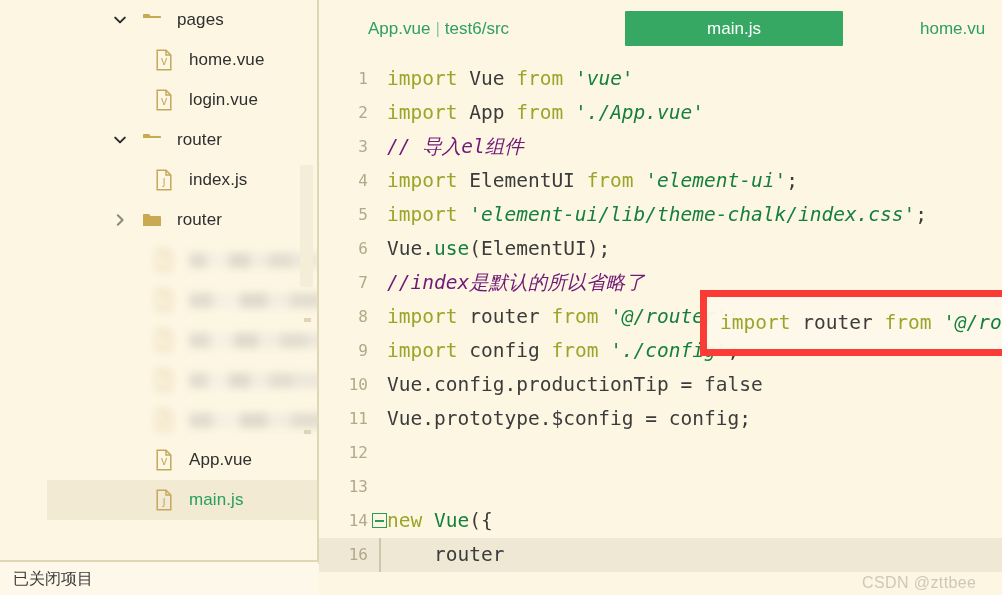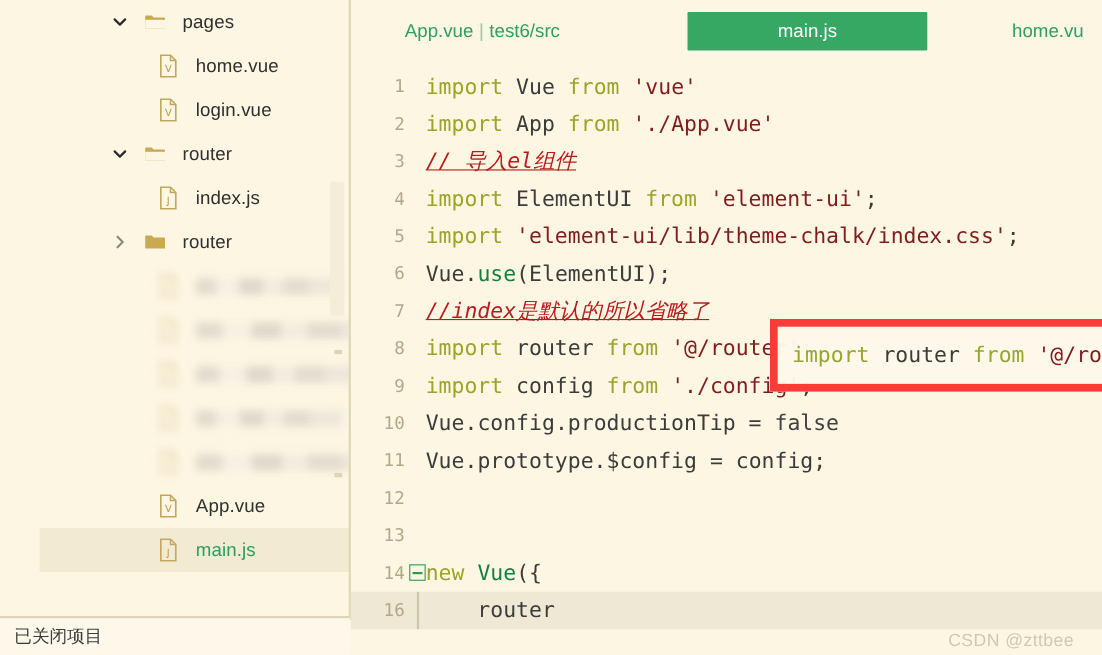--- a/index.html
+++ b/index.html
@@ -8,21 +8,21 @@
     background:#fdf6e3;
     font-family:"Liberation Sans", sans-serif;
   }
   #app{position:relative;width:1002px;height:595px;background:#fdf6e3;}
 
   
   #sidebar{
     position:absolute;left:0;top:0;width:318px;height:595px;
     background:#fdf6e3;overflow:hidden;
   }
-  .tree{position:absolute;left:0;top:0;width:318px;padding-left:36px;}
+  .tree{position:absolute;left:11px;top:0;width:318px;padding-left:36px;}
   .row{
     position:relative;height:40px;display:flex;align-items:center;
     white-space:nowrap;
   }
   .row.selected{background:#f2ead2;}
   .twisty{
     width:22px;display:flex;align-items:center;justify-content:center;
     flex:0 0 22px;color:#2b2b2b;
   }
   .twisty svg{display:block;}
@@ -101,23 +101,23 @@
   .fold:after{
     content:"";position:absolute;left:2px;top:6px;width:9px;height:1.6px;background:#2e9b52;
   }
   .indent-guide{
     position:absolute;left:60px;top:0;width:1.6px;height:100%;background:#cfc7ac;
   }
 
   
   .k   {color:#9aa52a;}   
   .id  {color:#3b3b3b;}   
-  .str {color:#7f1d1d;}   
+  .str {color:#15803d;font-style:italic;}   
   .fn  {color:#15803d;}   
-  .cm  {color:#b91c1c;font-style:italic;text-decoration:underline;}
+  .cm  {color:#701a75;font-style:italic;}
   .punc{color:#3b3b3b;}
   .val {color:#404040;}
 
   
   #redbox{
     position:absolute;left:381px;top:290px;width:485px;height:66px;
     border:7px solid #fb3b36;box-sizing:border-box;
     background:rgba(253,248,233,0.97);
   }
   #redline-text{

